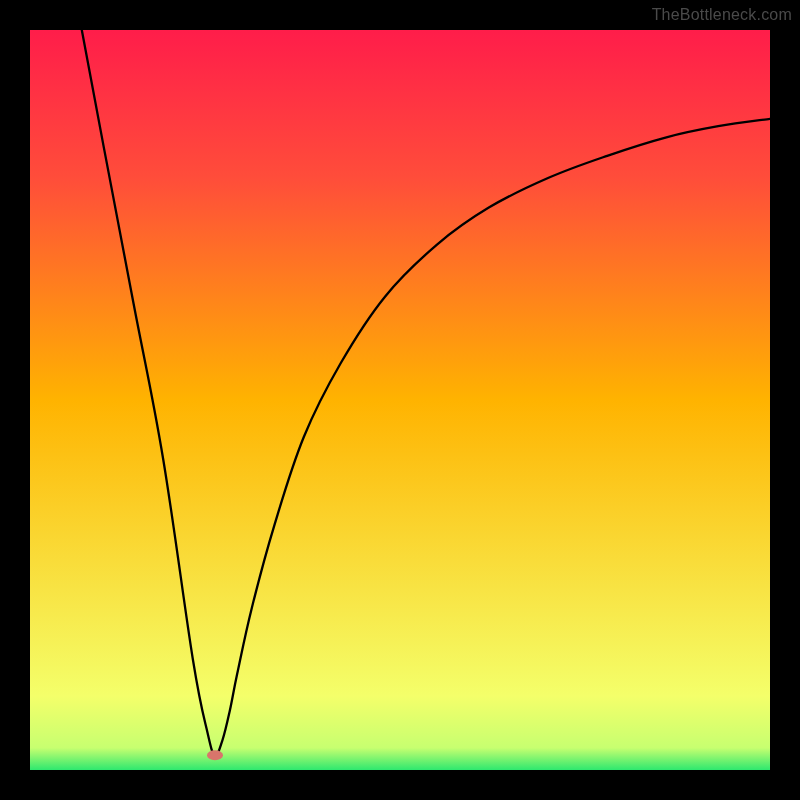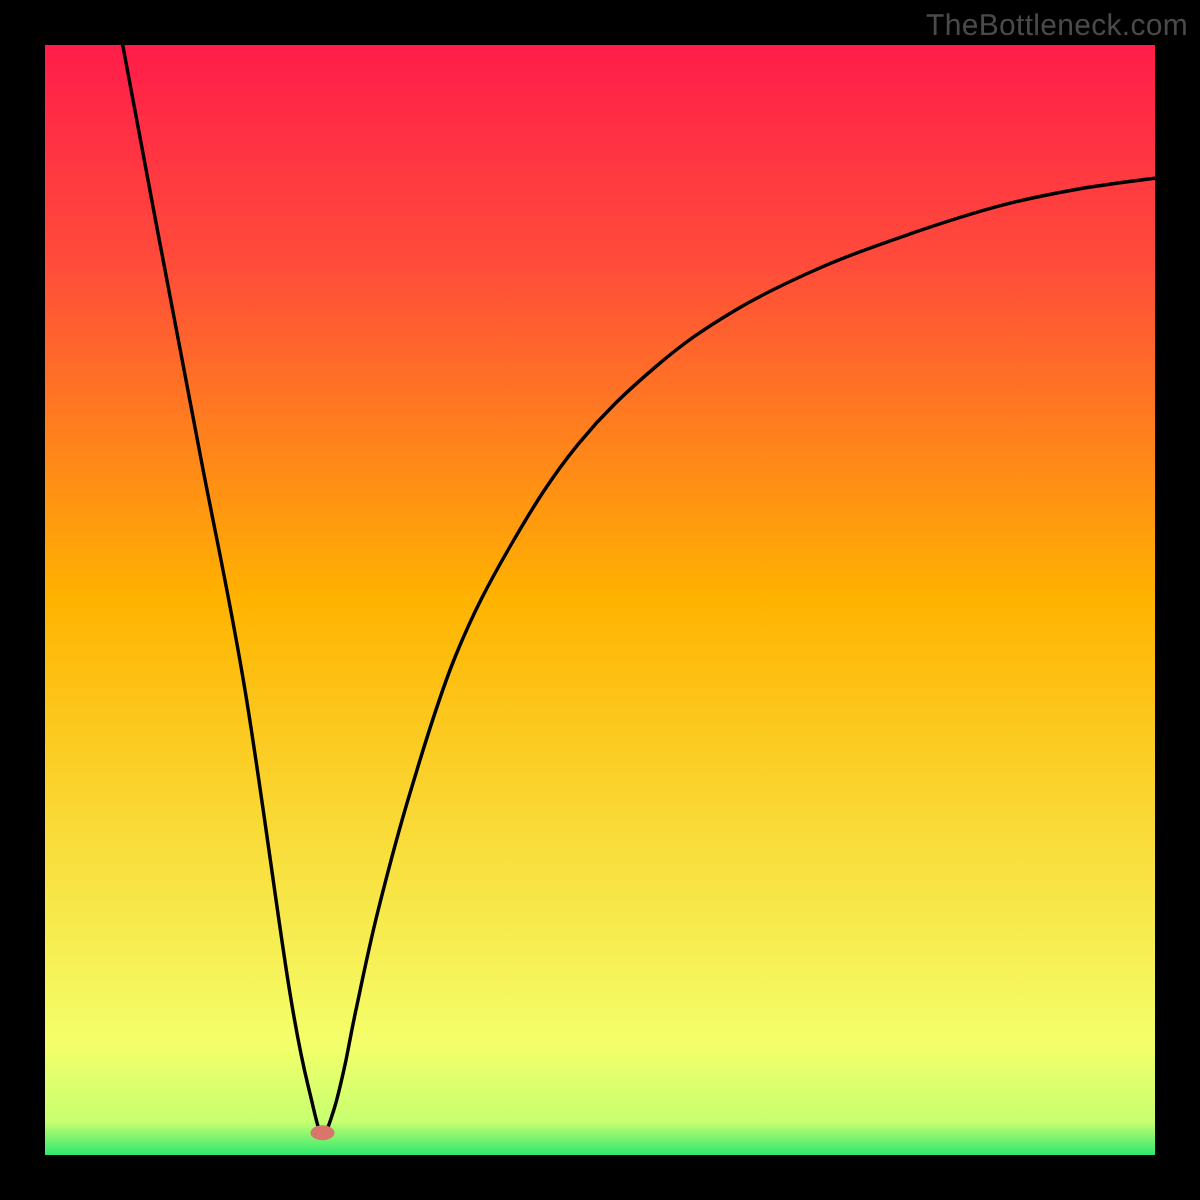--- a/index.html
+++ b/index.html
@@ -27,21 +27,21 @@
   .plot svg {
     display: block;
     width: 100%;
     height: 100%;
   }
   .watermark {
     position: absolute;
     top: 6px;
     right: 8px;
     color: #4a4a4a;
-    font-size: 20px;
+    font-size: 16px;
     letter-spacing: 0.2px;
     font-weight: 500;
   }
 </style>
 </head>
 <body>
 
 <div class="frame">
 
   <div class="watermark">TheBottleneck.com</div>

